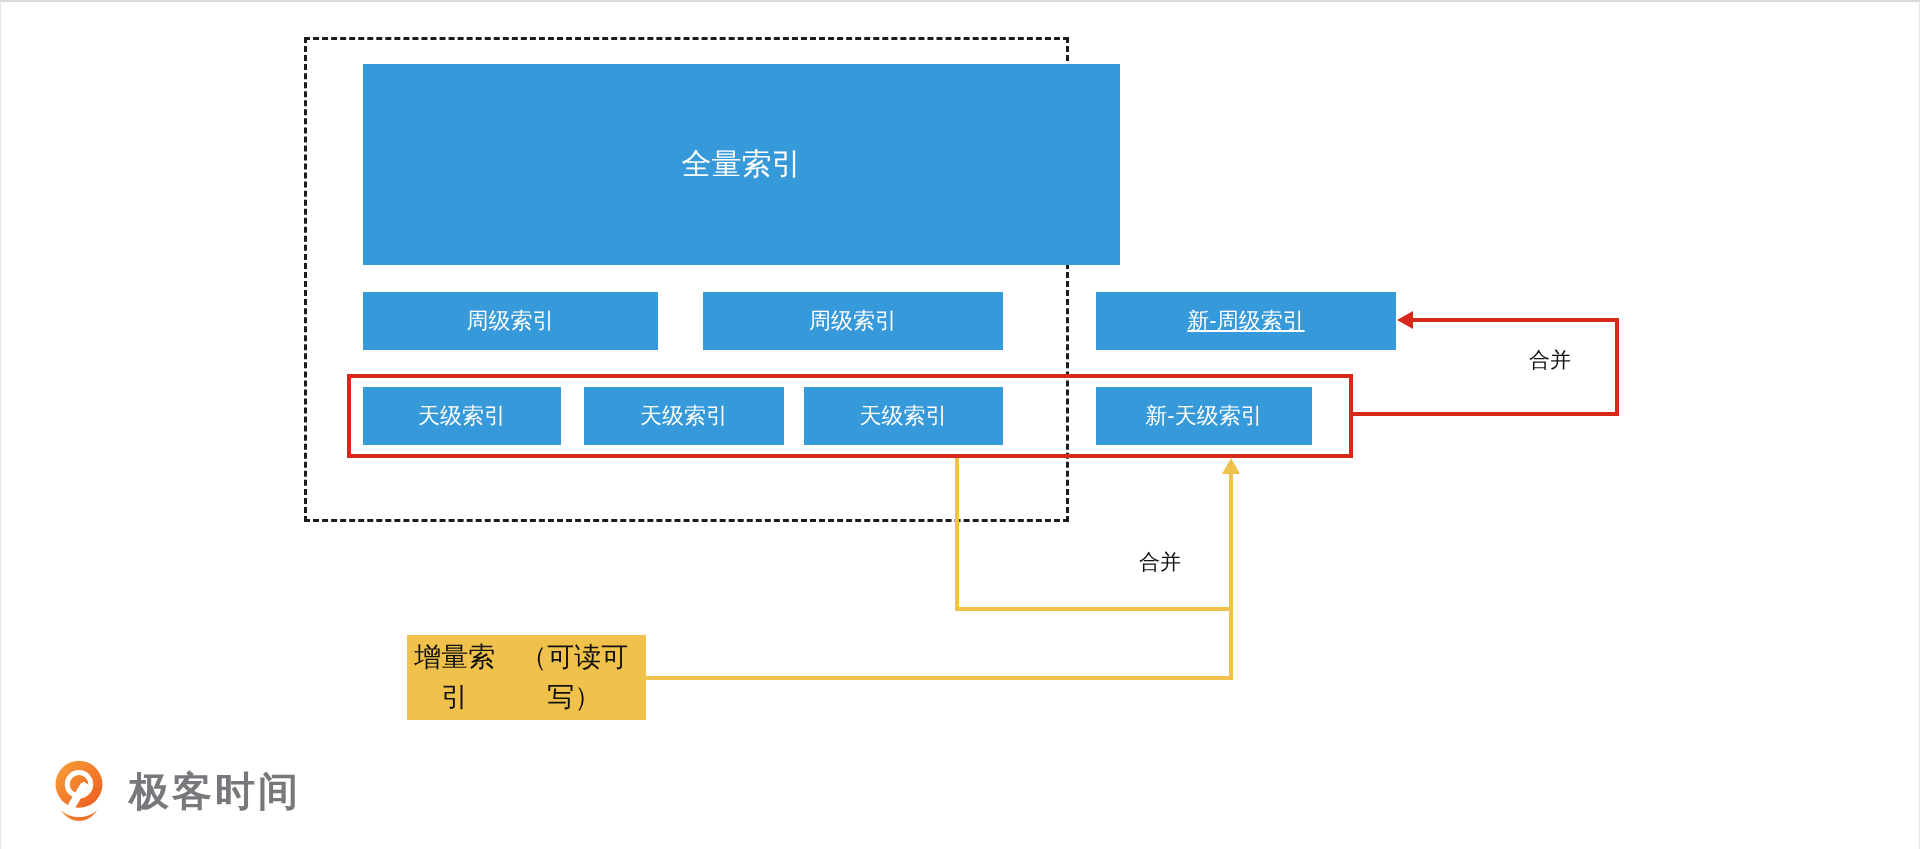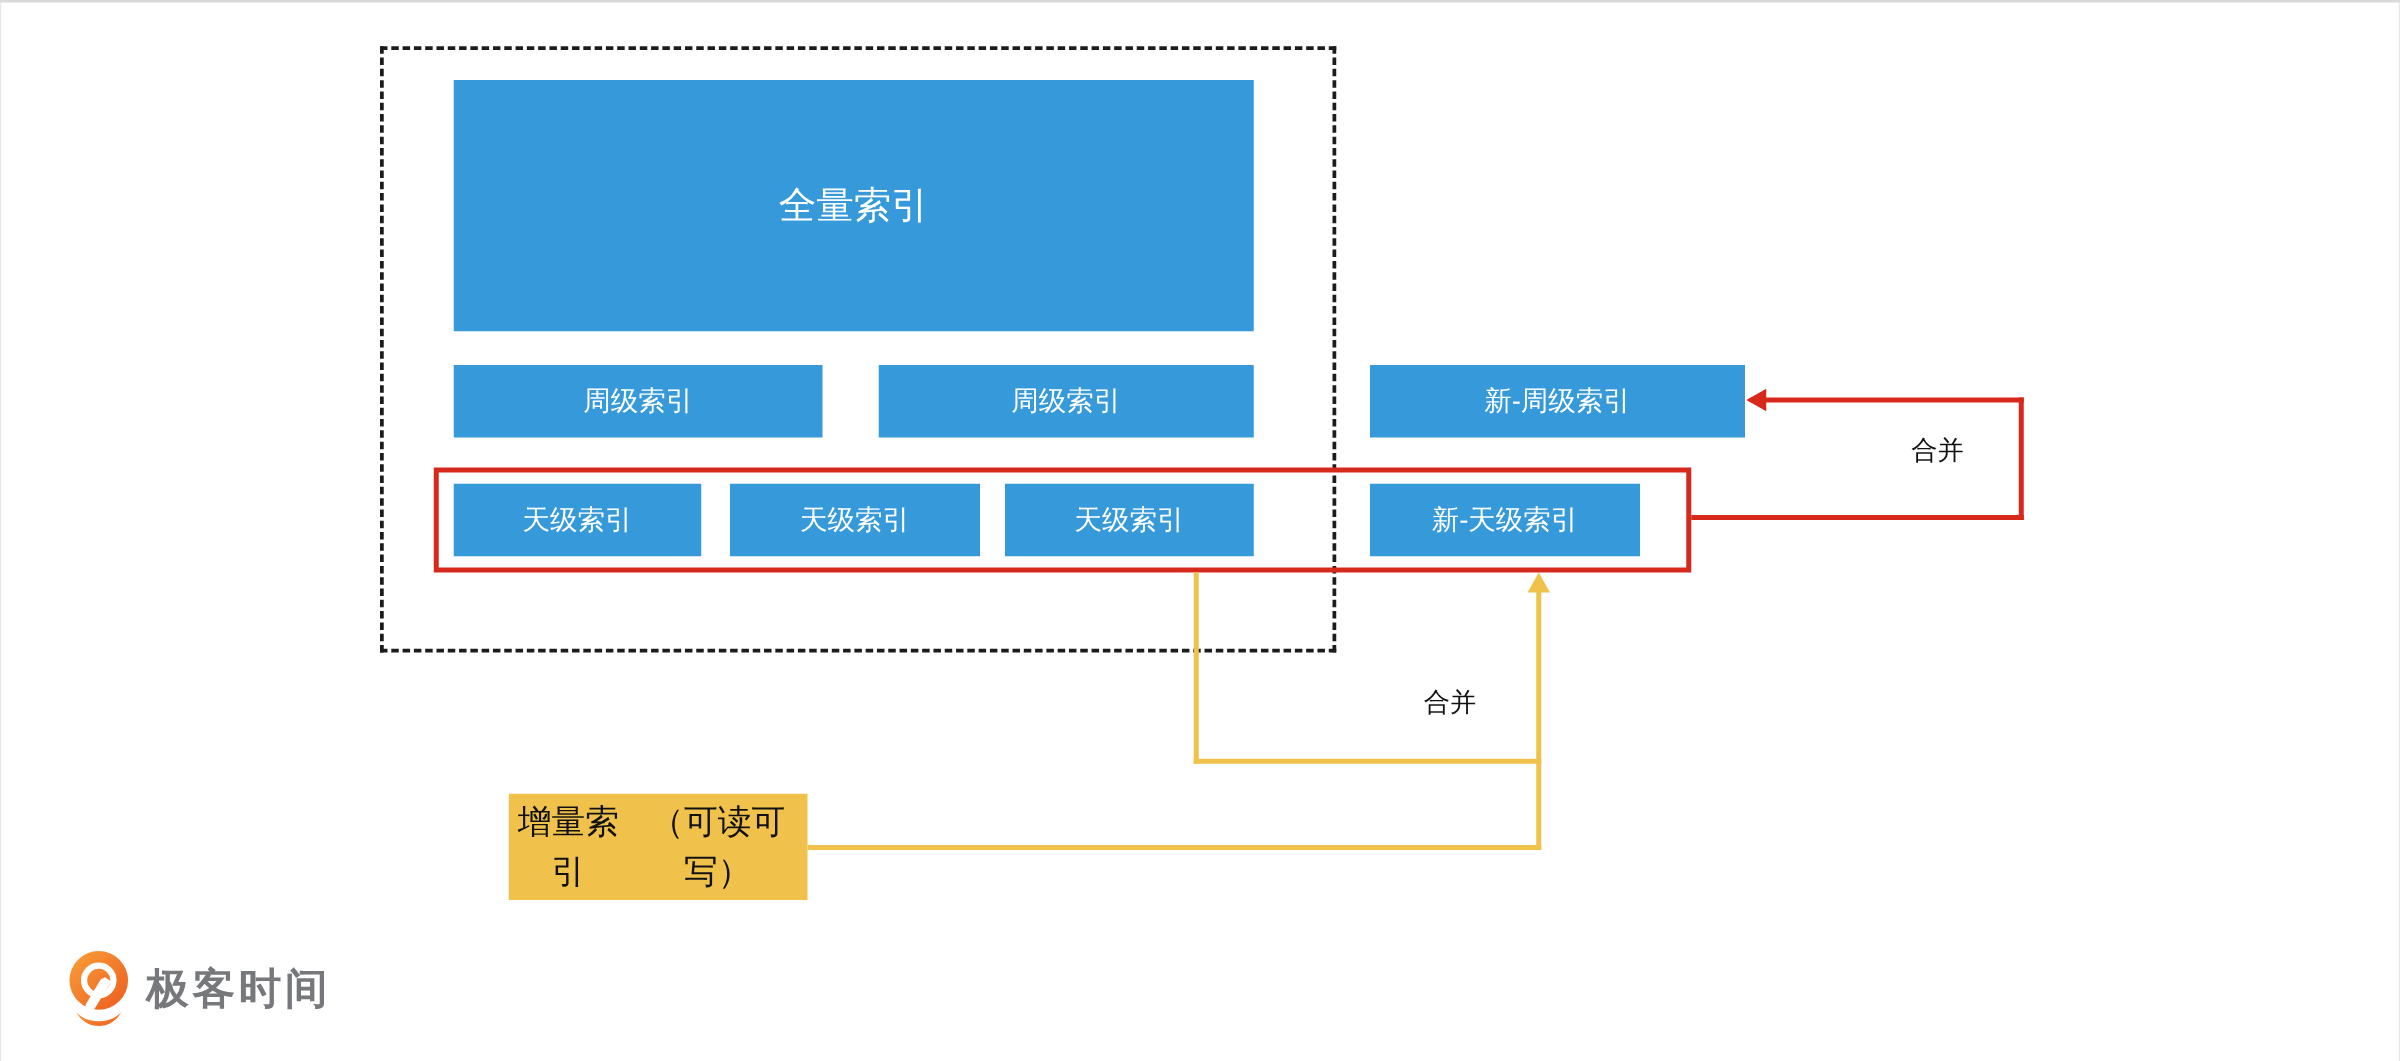--- a/index.html
+++ b/index.html
@@ -79,39 +79,39 @@
     font-size:21px;
     font-weight:400;
   }
   .footer-logo{
     position:absolute;
     left:52px;top:758px;
     display:flex;align-items:center;
   }
   .logo-icon{width:52px;height:62px;display:block;}
   .logo-text{
-    margin-left:12px;
-    font-size:34px;
+    margin-left:24px;
+    font-size:40px;
     letter-spacing:3px;
     color:var(--logo_gray,#77787B);
     font-weight:600;
   }
 </style>
 </head>
 <body>
 
 <div class="canvas">
 
   <div class="dashed-box"></div>
 
-  <div class="box blue big" style="left:362px;top:62px;width:640px;height:201px;">全量索引</div>
+  <div class="box blue big" style="left:362px;top:62px;width:757px;height:201px;">全量索引</div>
 
   <div class="box blue" style="left:362px;top:290px;width:295px;height:58px;">周级索引</div>
   <div class="box blue" style="left:702px;top:290px;width:300px;height:58px;">周级索引</div>
-  <div class="box blue" style="left:1095px;top:290px;width:300px;height:58px;">新-周级索引</div>
+  <div class="box blue" style="left:1095px;top:290px;width:300px;height:58px;text-decoration:underline;">新-周级索引</div>
 
   <div class="red-rect"></div>
 
   <div class="box blue" style="left:362px;top:385px;width:198px;height:58px;">天级索引</div>
   <div class="box blue" style="left:583px;top:385px;width:200px;height:58px;">天级索引</div>
   <div class="box blue" style="left:803px;top:385px;width:199px;height:58px;">天级索引</div>
   <div class="box blue" style="left:1095px;top:385px;width:216px;height:58px;">新-天级索引</div>
 
 
   <div class="seg red" style="left:1352px;top:410px;width:266px;height:4px;"></div>

